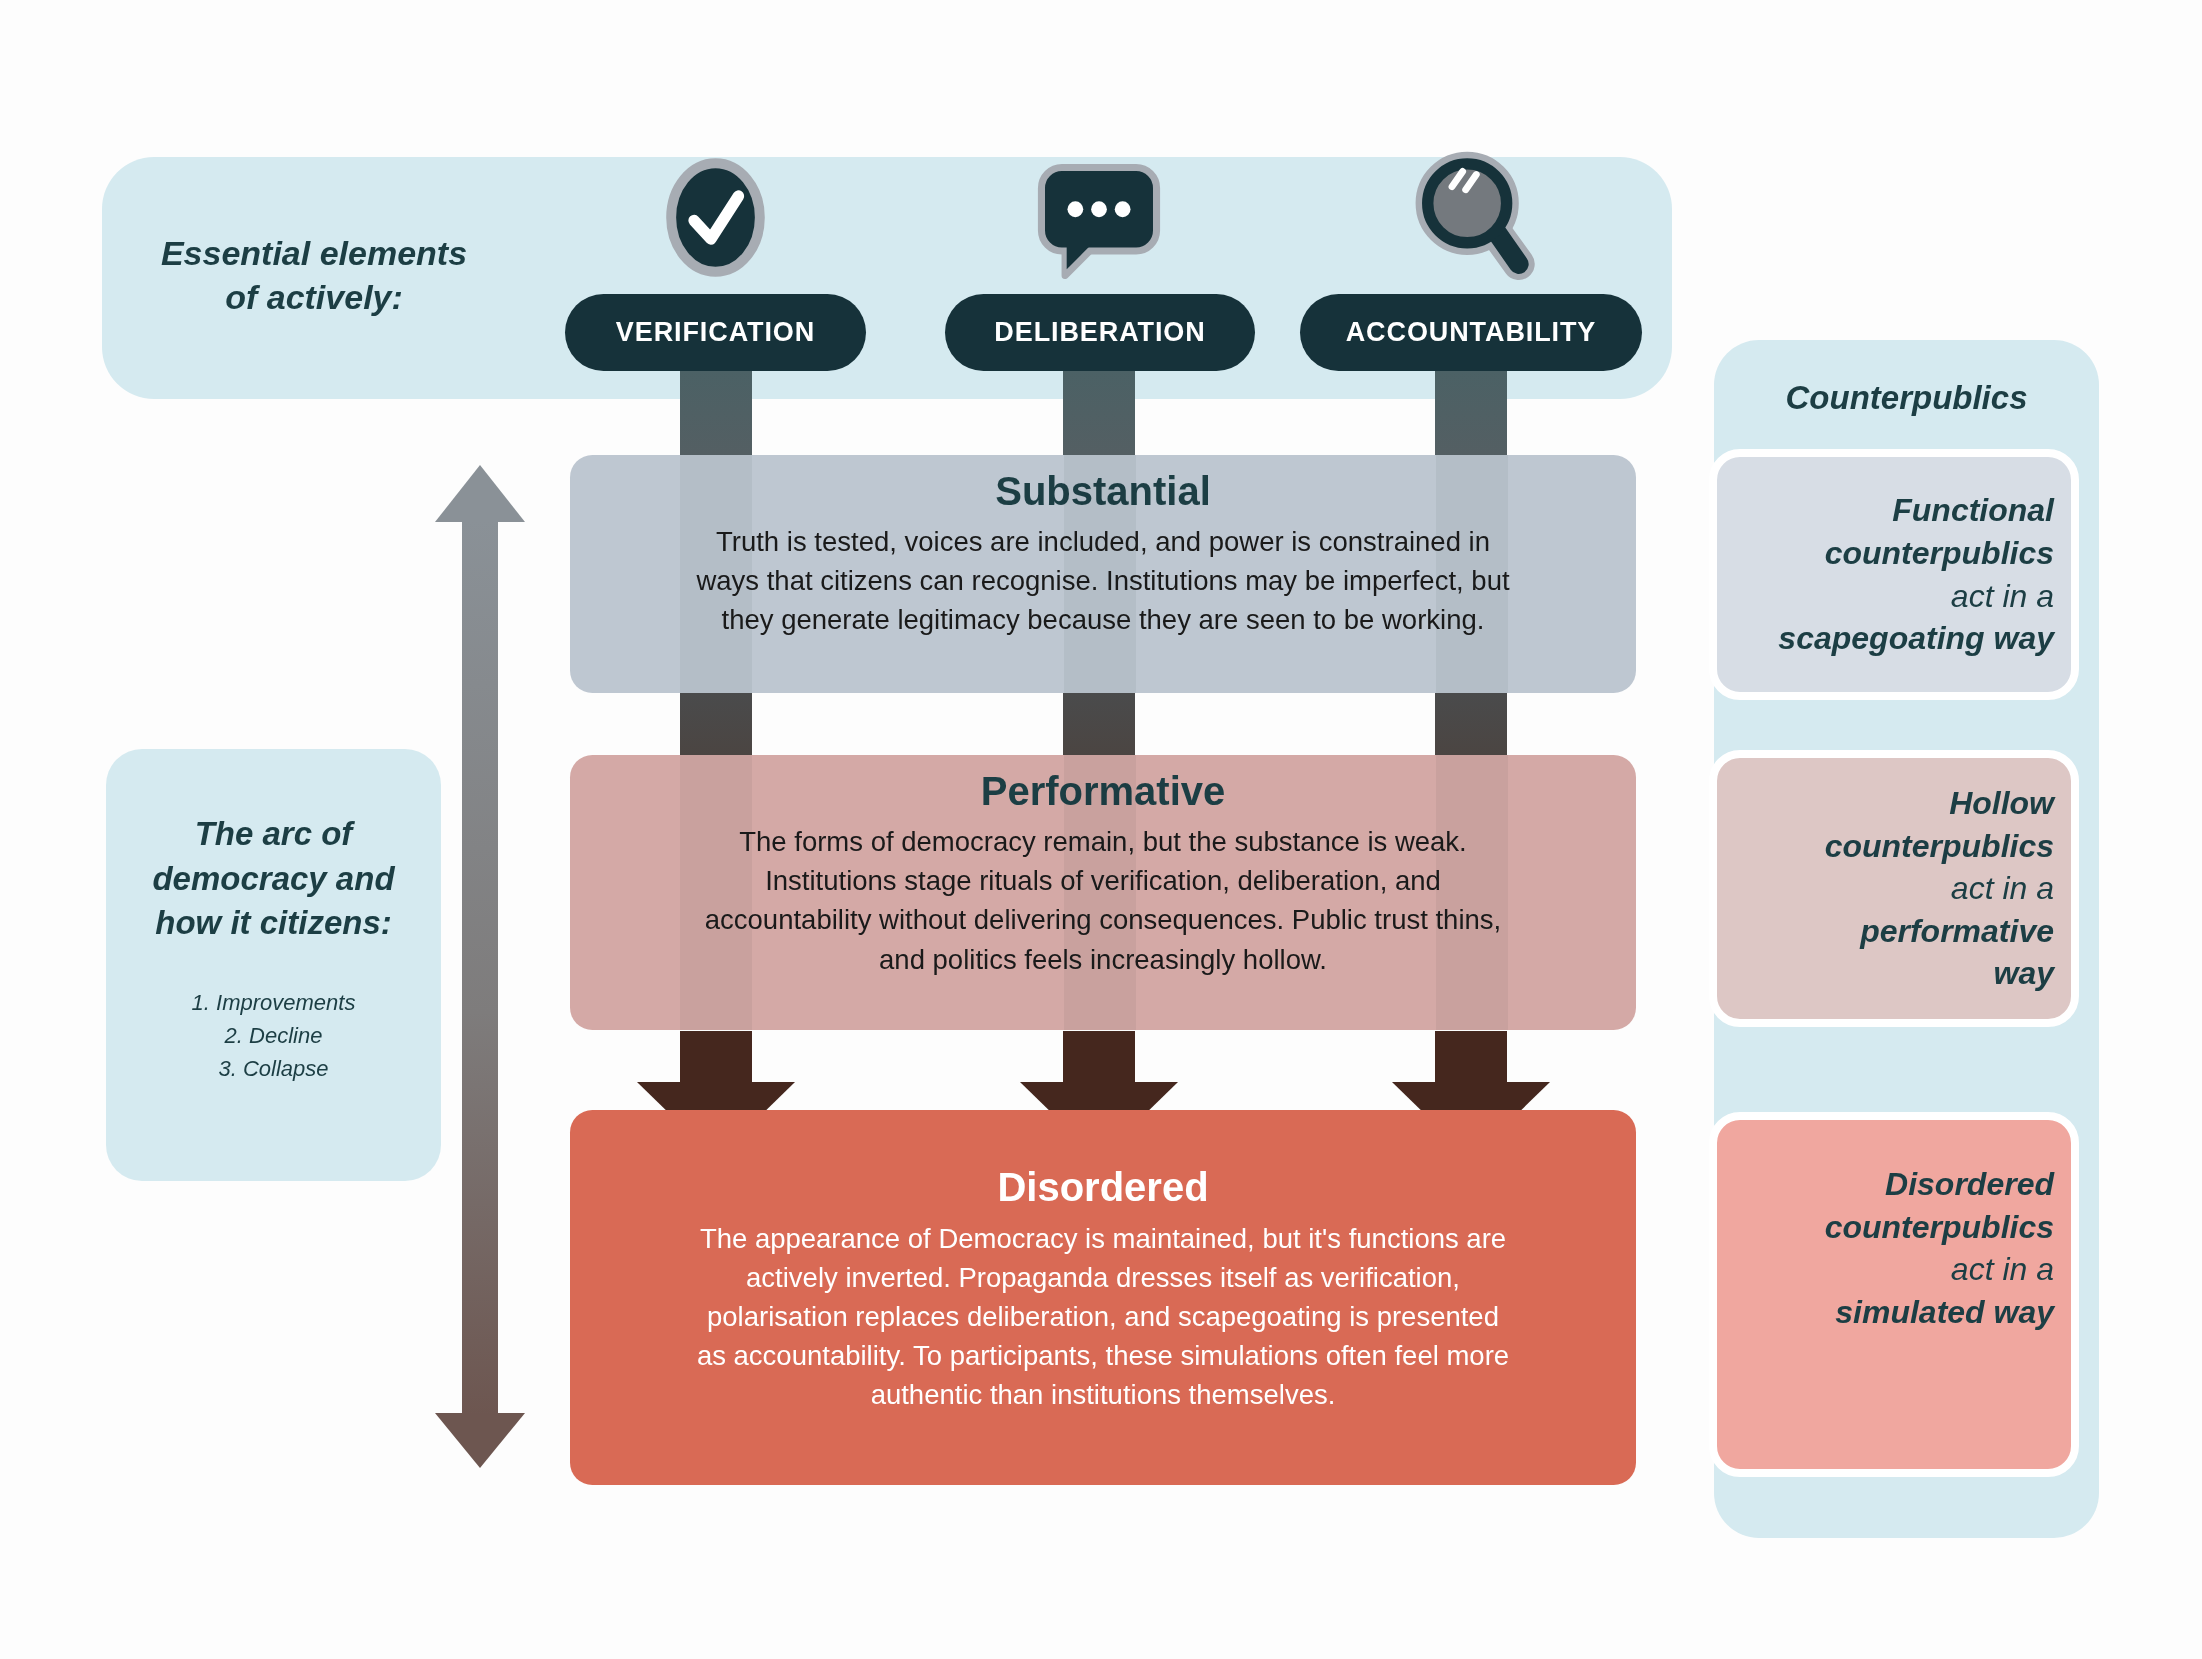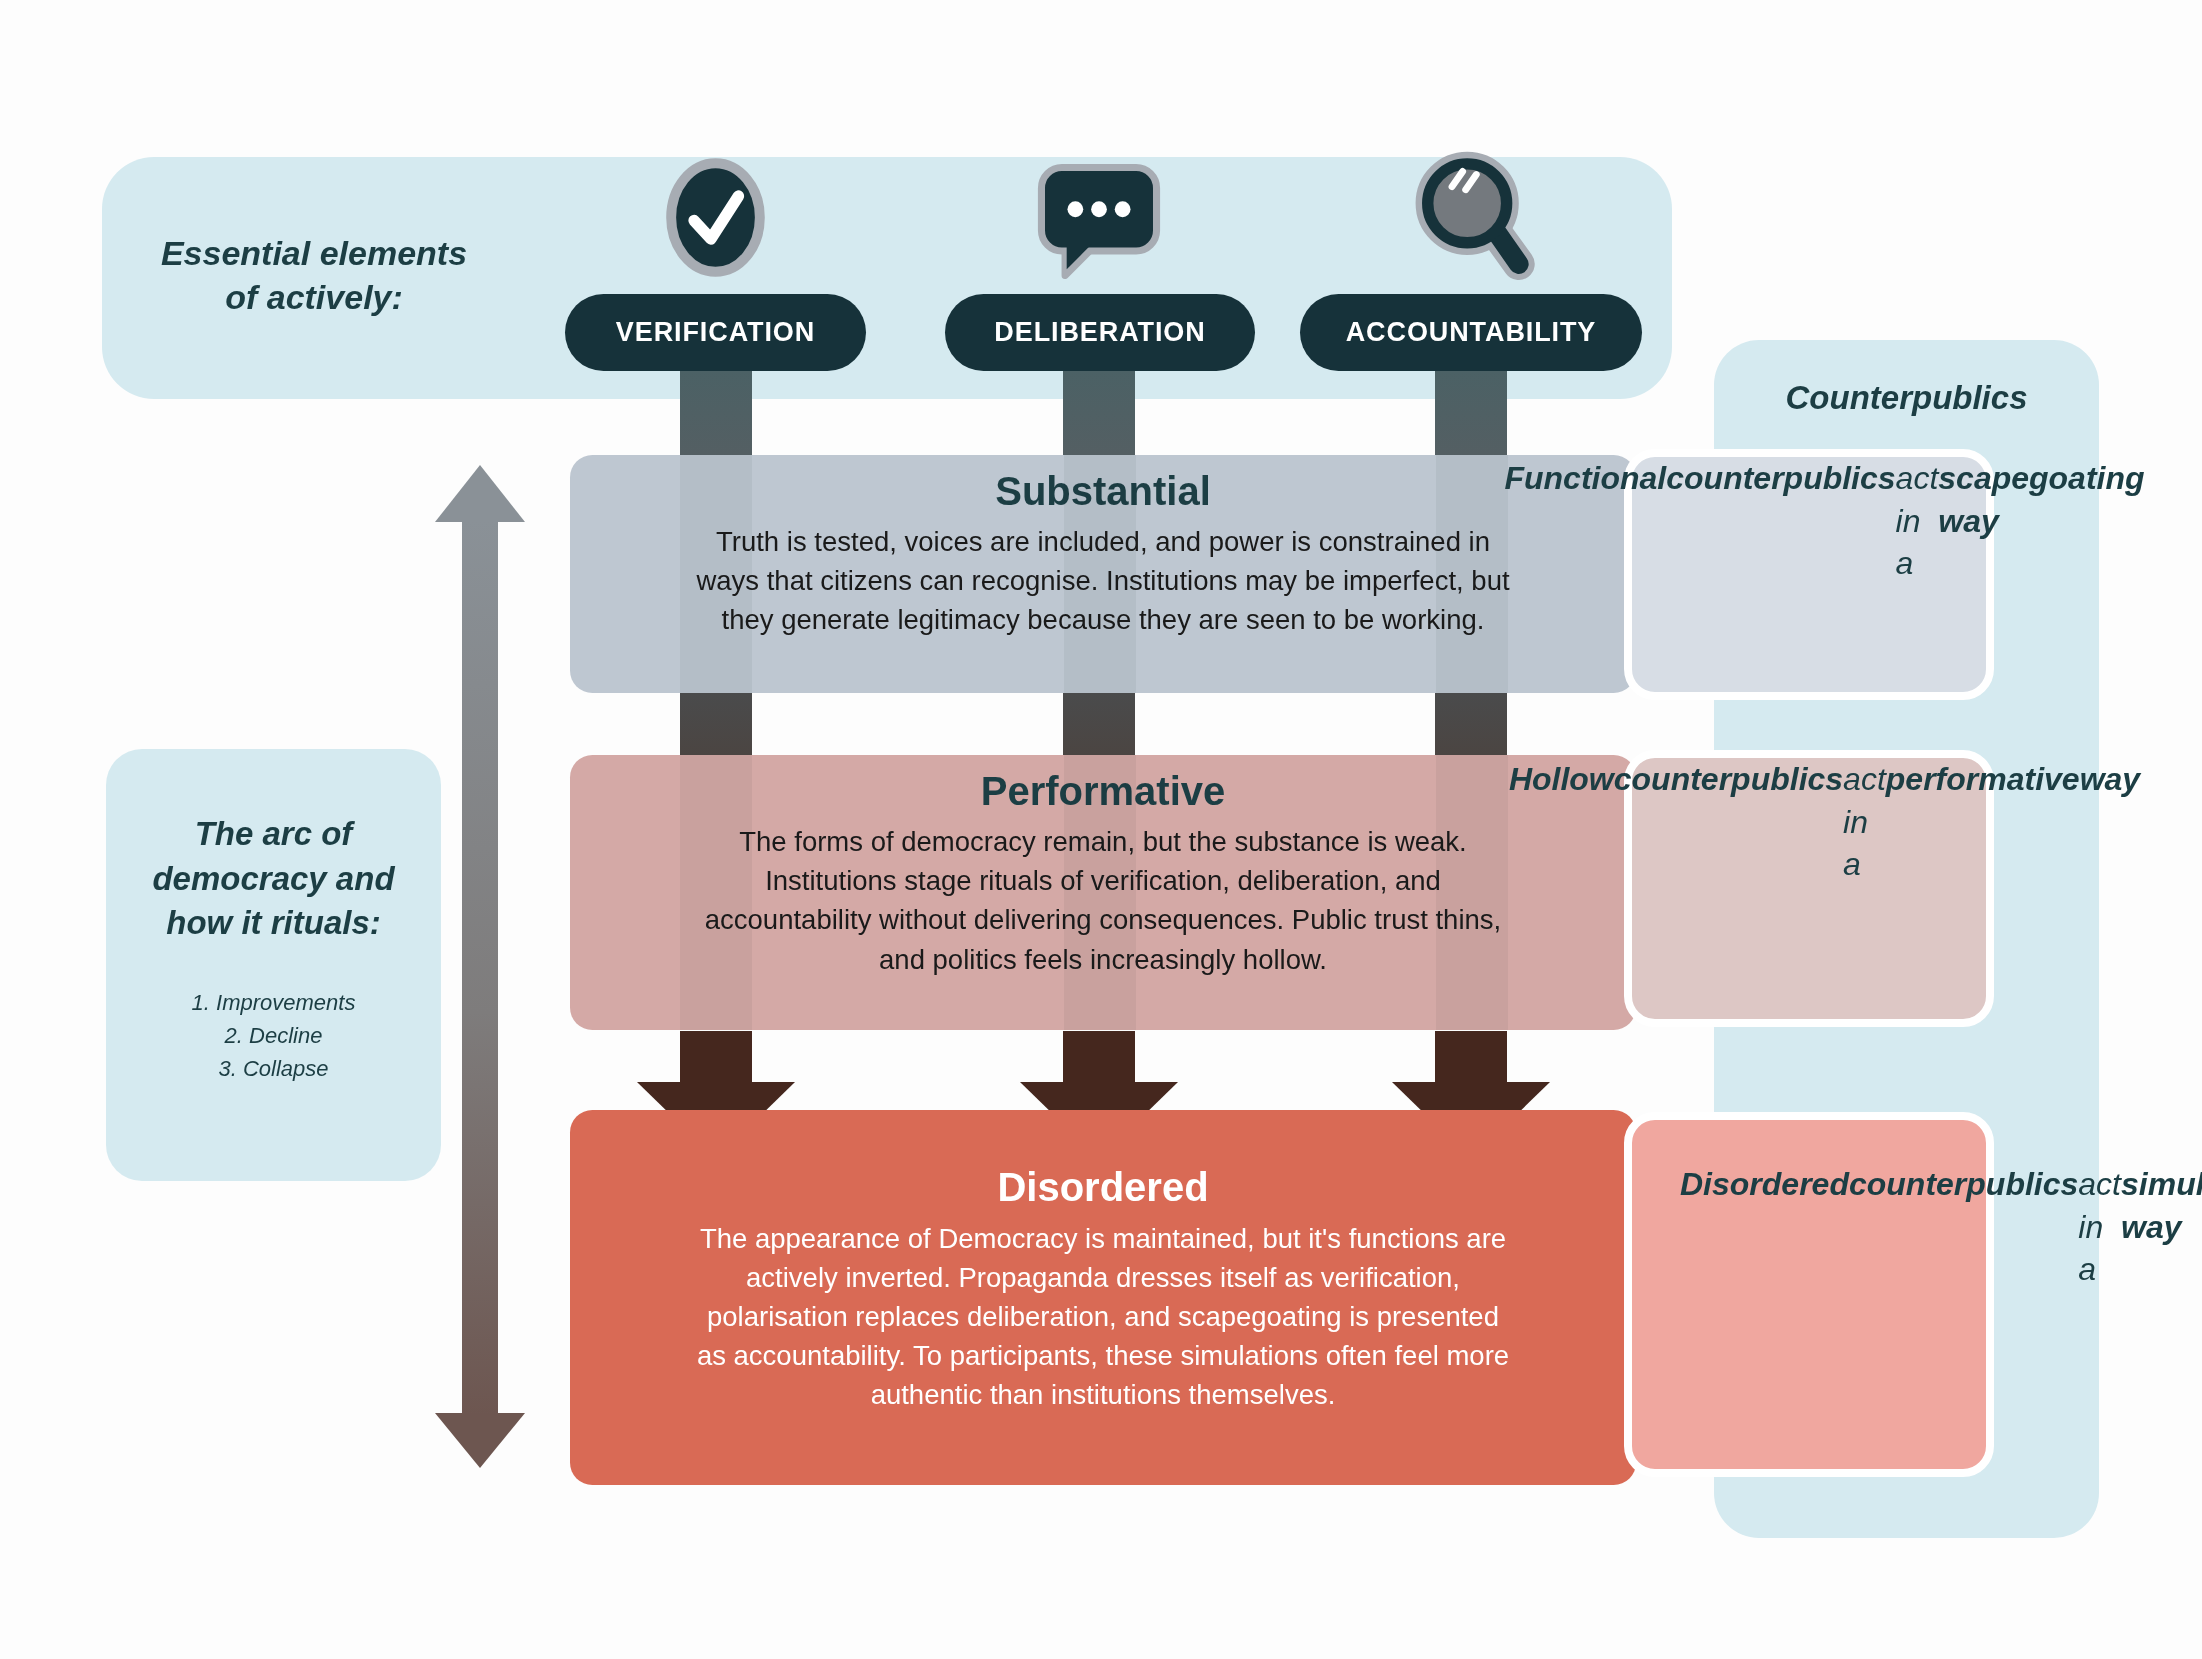--- a/index.html
+++ b/index.html
@@ -82,23 +82,23 @@
   
   .arc-box{left:106px;top:749px;width:335px;height:432px;border-radius:36px;background:var(--panel-blue);
     box-sizing:border-box;padding:63px 17px 0 17px;text-align:center;}
   .arc-heading{font-size:33px;font-weight:bold;font-style:italic;line-height:1.35;color:var(--text-teal);}
   .arc-list{margin-top:40px;font-size:22px;font-style:italic;line-height:1.5;color:var(--text-teal);}
 
   
   .cp-panel{left:1714px;top:340px;width:385px;height:1198px;border-radius:45px;background:var(--panel-blue);}
   .cp-heading{left:1714px;top:379px;width:385px;text-align:center;
     font-size:33px;font-weight:bold;font-style:italic;color:var(--text-teal);}
-  .cp-box{left:1624px;width:370px;border-radius:31px;border:8.6px solid #fff;
-    box-sizing:border-box;display:flex;flex-direction:row;justify-content:center;
-    padding-left:48px;padding-right:17px;font-size:32px;line-height:1.33;color:var(--text-teal);}
+  .cp-box{left:1709px;width:370px;border-radius:31px;border:8.6px solid #fff;
+    box-sizing:border-box;display:flex;flex-direction:column;justify-content:center;
+    padding-left:48px;padding-right:17px;font-size:32px;line-height:1.33;color:var(--text-teal);text-align:right;}
   .cp-box-1{top:449px;height:251px;background:var(--box-functional);}
   .cp-box-2{top:750px;height:277px;background:var(--box-hollow);}
   .cp-box-3{top:1112px;height:365px;background:var(--box-disordered);justify-content:flex-start;padding-top:43px;}
   .cp-line{display:block;}
   .bi{font-weight:bold;font-style:italic;}
   .it{font-style:italic;}
 </style>
 </head>
 <body>
 
@@ -188,21 +188,21 @@
   </div>
 
   <div class="abs varrow-head-up"></div>
   <div class="abs varrow-shaft"></div>
   <div class="abs varrow-head-down"></div>
 
   <div class="abs arc-box">
     <div class="arc-heading">
       <span class="cp-line">The arc of</span>
       <span class="cp-line">democracy and</span>
-      <span class="cp-line">how it rituals:</span>
+      <span class="cp-line">how it citizens:</span>
     </div>
     <div class="arc-list">
       <span class="cp-line">1. Improvements</span>
       <span class="cp-line">2. Decline</span>
       <span class="cp-line">3. Collapse</span>
     </div>
   </div>
 
   <div class="abs cp-panel"></div>
   <div class="abs cp-heading">Counterpublics</div>

